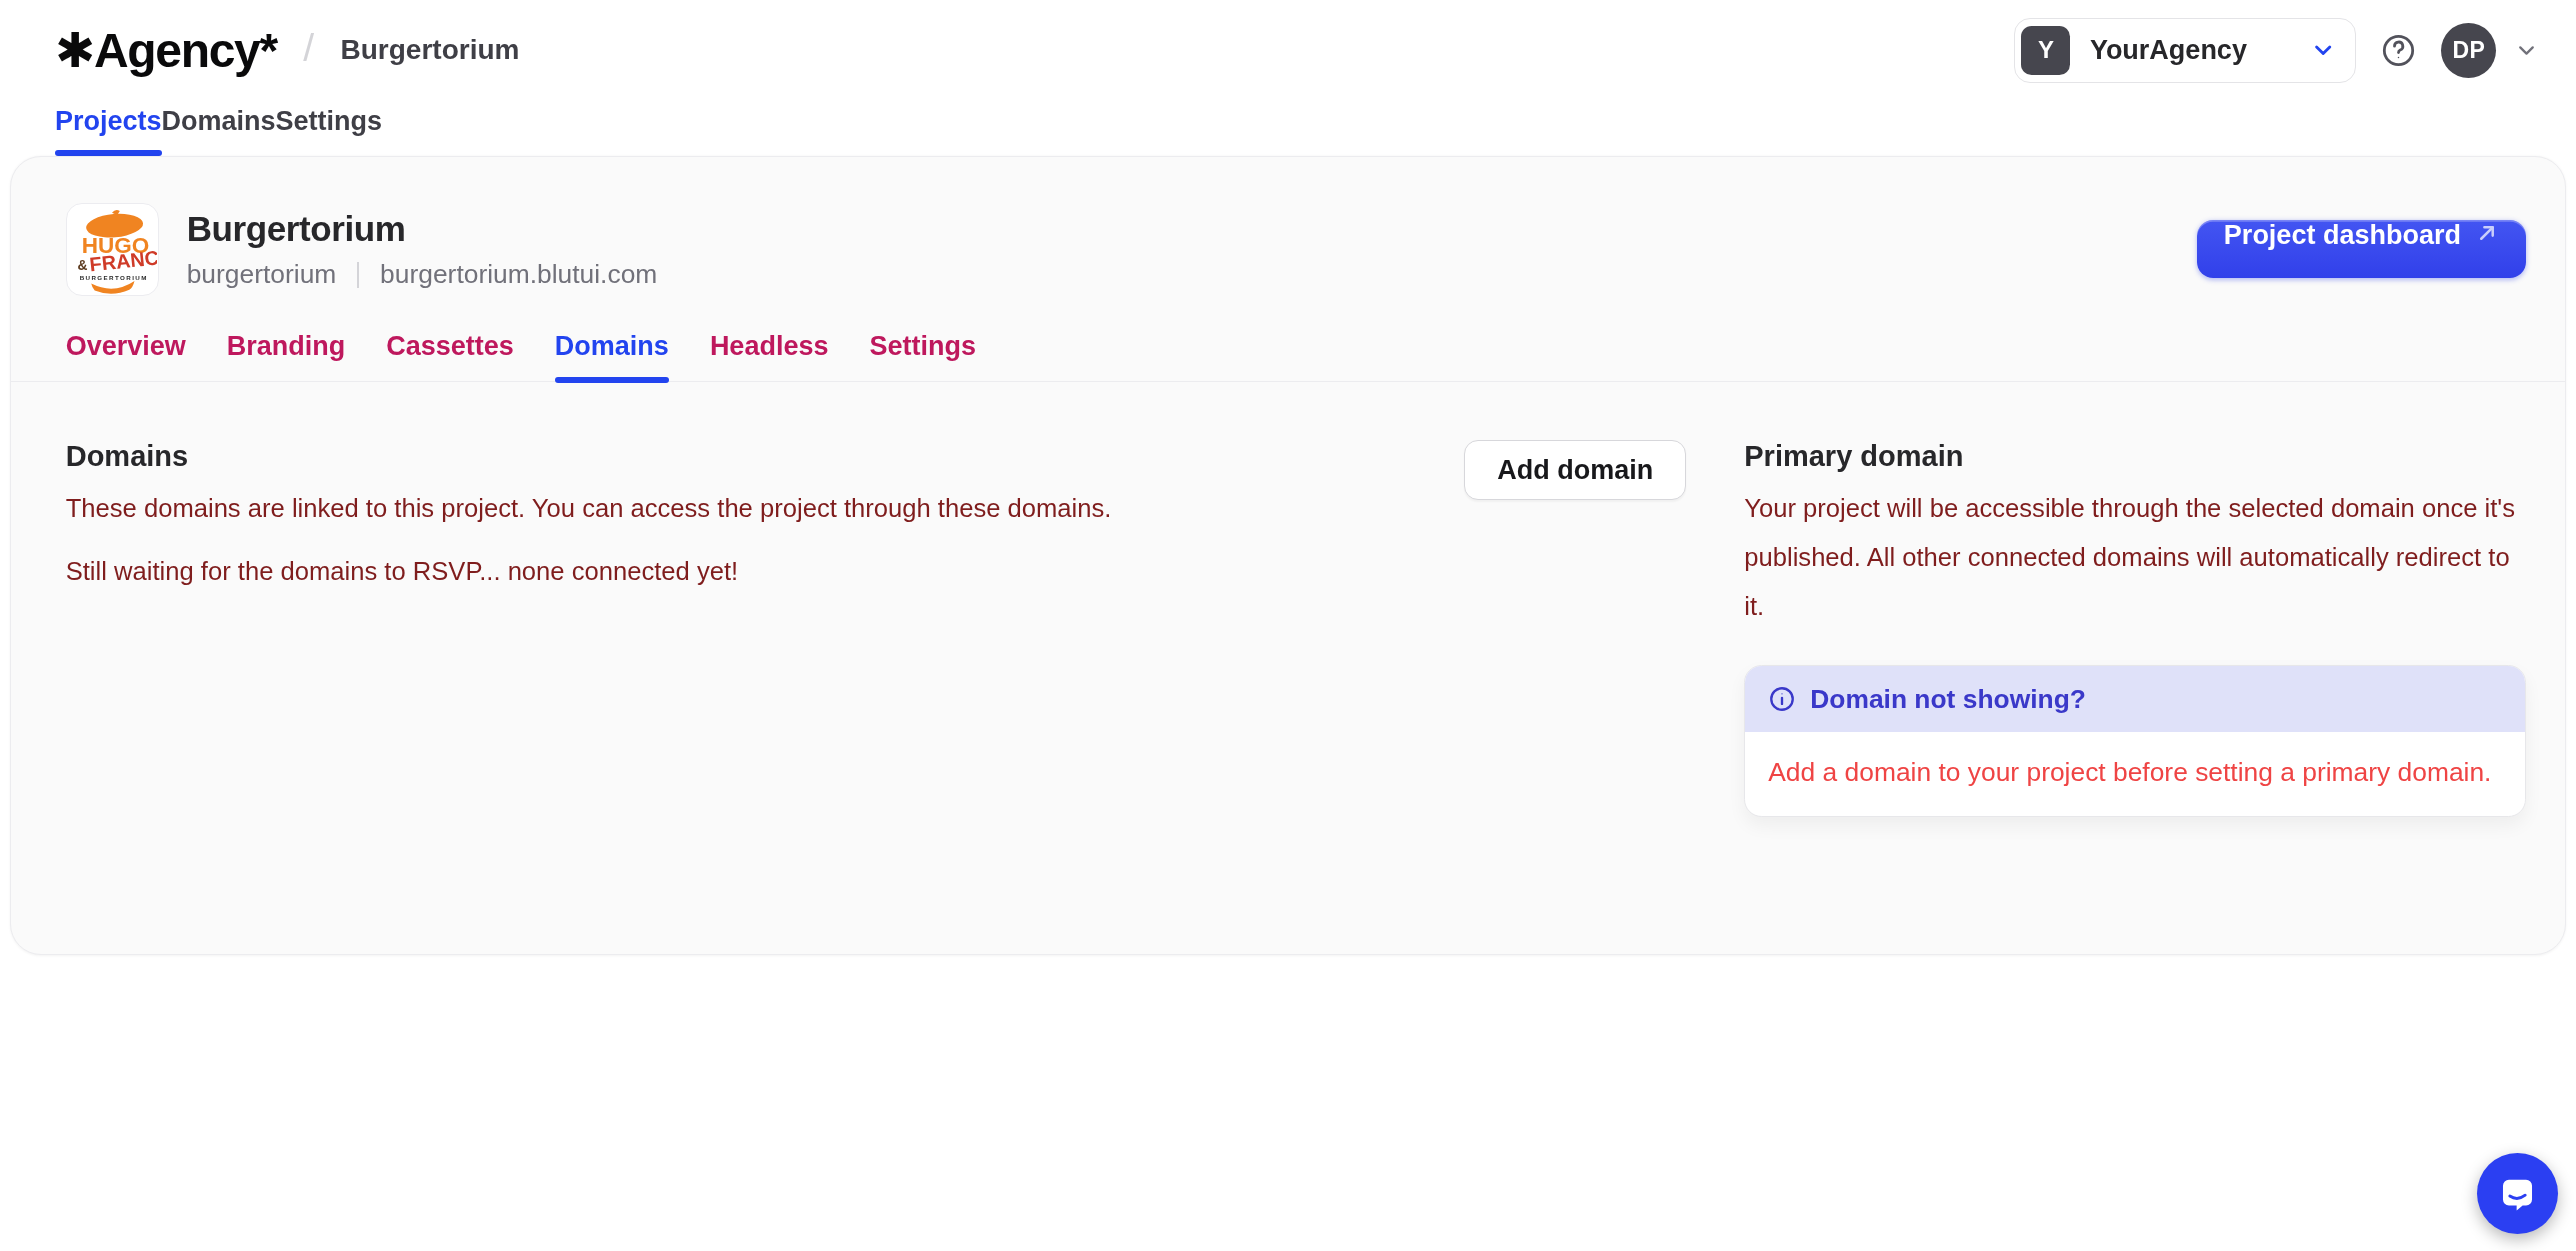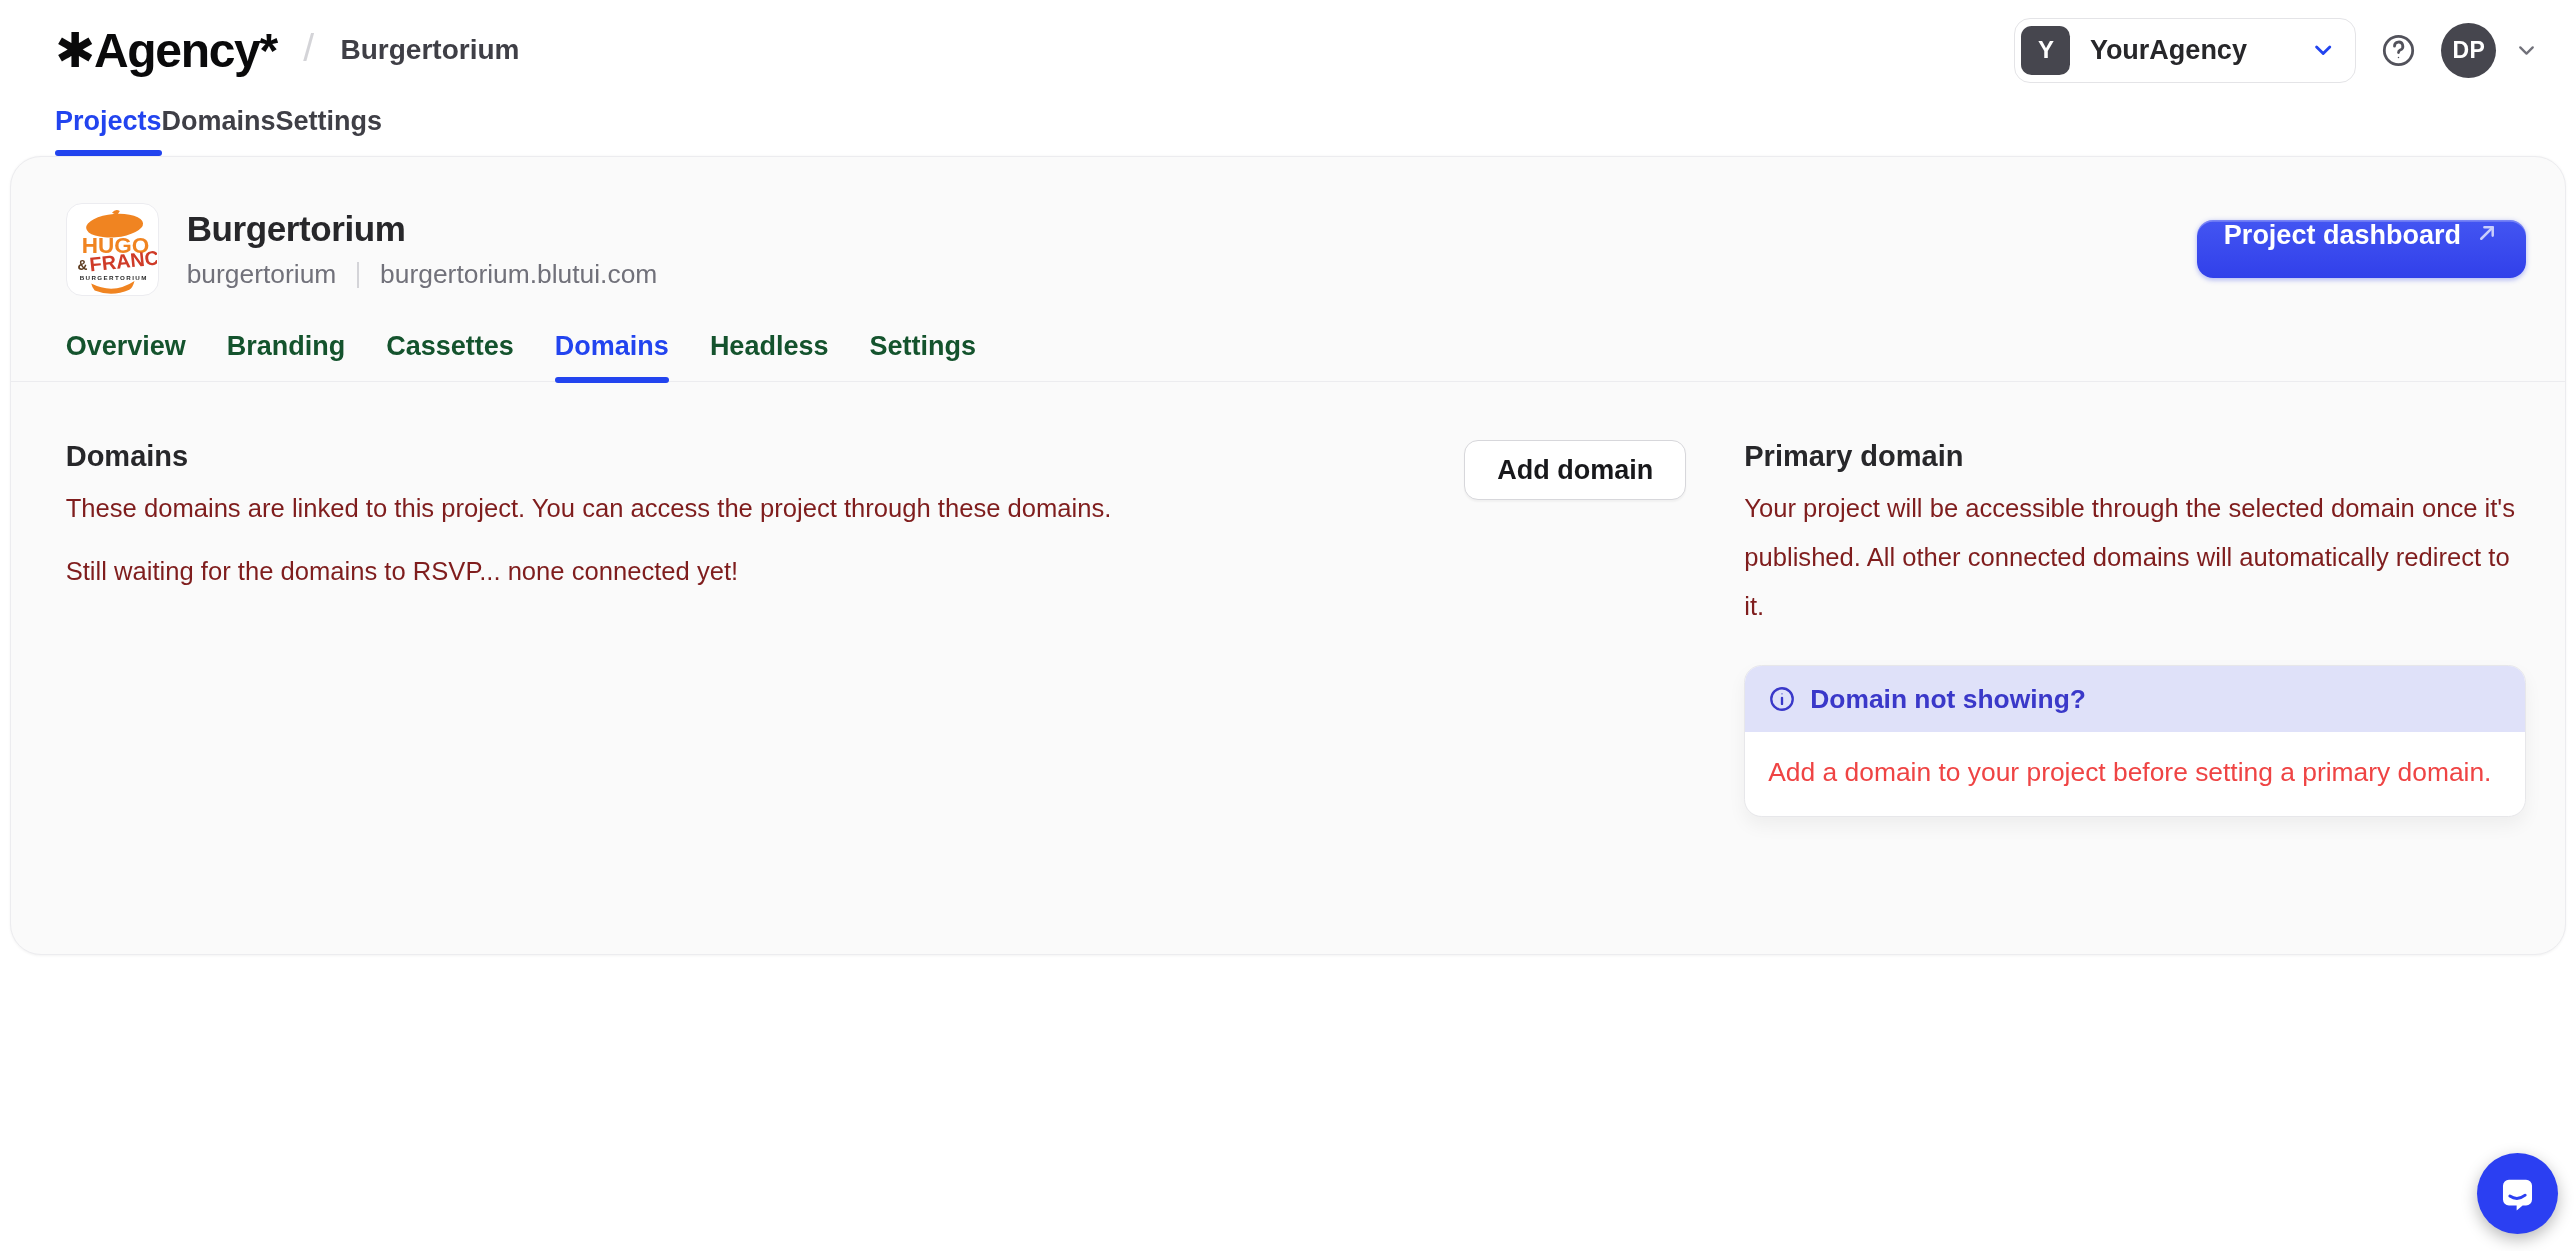--- a/index.html
+++ b/index.html
@@ -44,21 +44,21 @@
   .project-title { font-size:35px; font-weight:700; color:#27272a; letter-spacing:-0.4px; }
   .project-sub { display:flex; align-items:center; gap:21px; margin-top:10.6px; font-size:26.4px; color:#71717a; }
   .sub-divider { width:1.8px; height:26.4px; background:#d4d4d8; }
   .dash-btn { margin-left:auto; height:58px; display:inline-flex; gap:14px; padding:0 26.4px;
               background:linear-gradient(180deg,#4355f2 0%,#3140ea 100%); border:none; border-radius:16px;
               color:#fff; font-size:27px; font-weight:700; font-family:inherit; cursor:pointer;
               box-shadow:inset 0 1.8px 0 rgba(255,255,255,.28), 0 1.8px 5.3px rgba(40,60,230,.35); }
   .dash-btn svg { opacity:.72; }
 
   .project-tabs { display:flex; gap:41px; padding:35px 55px 0; border-bottom:1.8px solid #ececef; }
-  .ptab { position:relative; font-size:27px; font-weight:600; color:#14532d; padding-bottom:19.4px; cursor:pointer; }
+  .ptab { position:relative; font-size:27px; font-weight:600; color:#be185d; padding-bottom:19.4px; cursor:pointer; }
   .ptab.active { color:#2244ef; }
   .ptab.active::after { content:""; position:absolute; left:0; right:0; bottom:-1.8px; height:6.2px; border-radius:3.5px; background:#2244ef; }
 
   
   .content { display:flex; align-items:flex-start; padding:58px 39px 0 55px; }
   .domains-col { width:1635px; display:flex; align-items:flex-start; }
   .domains-text { max-width:1340px; }
   .section-heading { font-size:29px; font-weight:700; color:#27272a; }
   .body-text { font-size:25.6px; line-height:44px; color:#7f1d1d; }
   .domains-text .body-text.first { margin-top:12.3px; }

